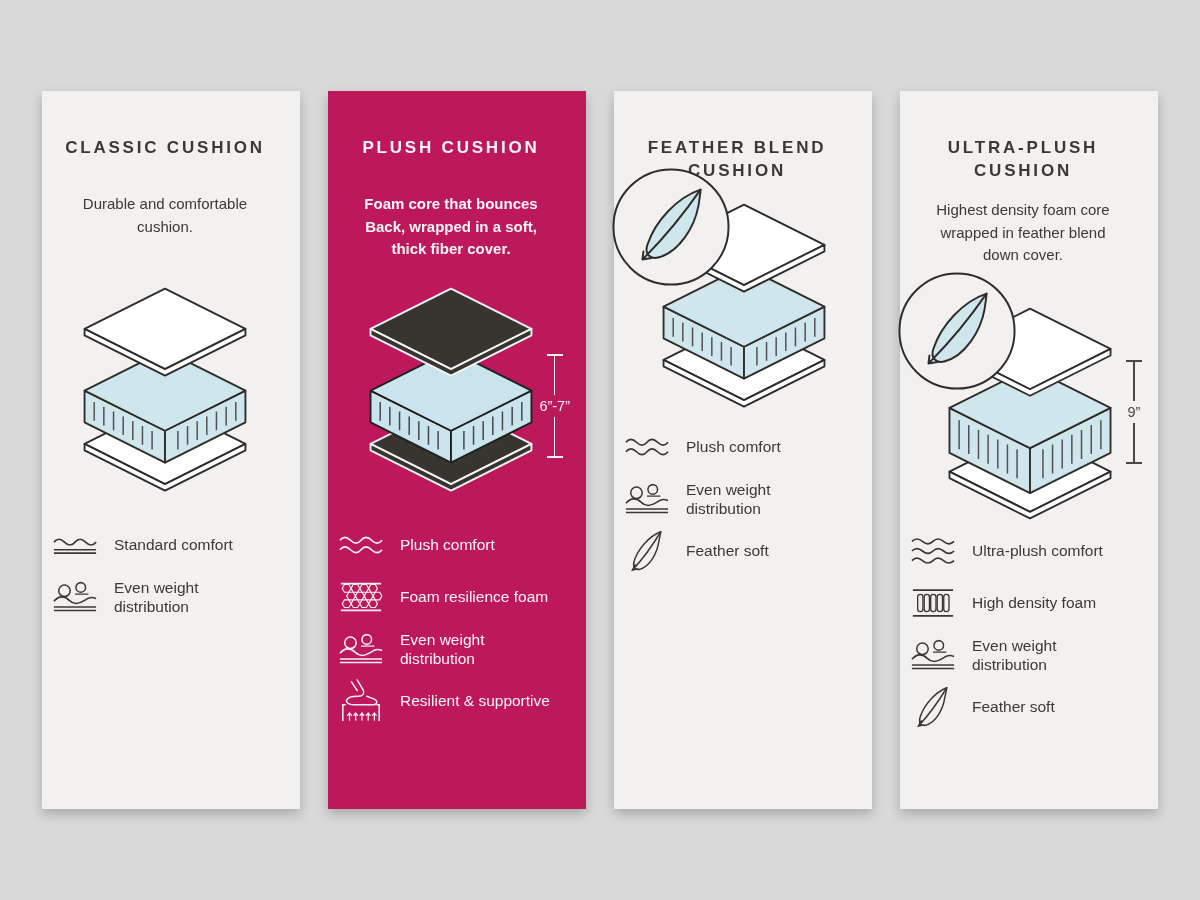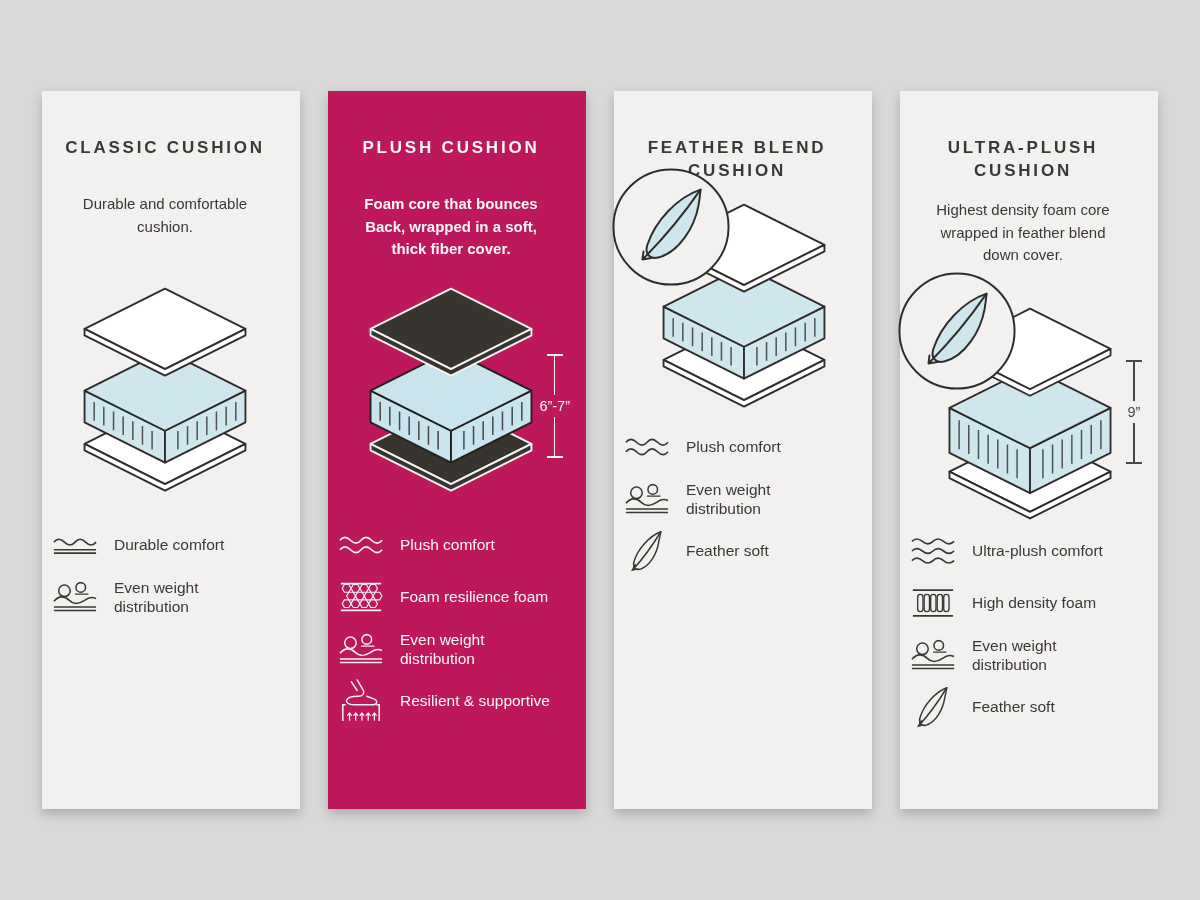--- a/index.html
+++ b/index.html
@@ -203,21 +203,21 @@
     <div class="illustration">
       <svg class="stack" width="206" height="217" viewBox="0 0 220 232">
           <use href="#sym-stack"></use>
         </svg>
     </div>
     <div class="features">
       <div class="feature-row">
         <svg class="feat-icon" viewBox="0 0 48 22">
             <use href="#i-wave1"></use>
           </svg>
-        <span class="feat-label">Durable comfort</span>
+        <span class="feat-label">Standard comfort</span>
       </div>
       <div class="feature-row">
         <svg class="feat-icon" viewBox="0 0 48 33">
             <use href="#i-weight"></use>
           </svg>
         <span class="feat-label">Even weight distribution</span>
       </div>
     </div>
   </section>
 

